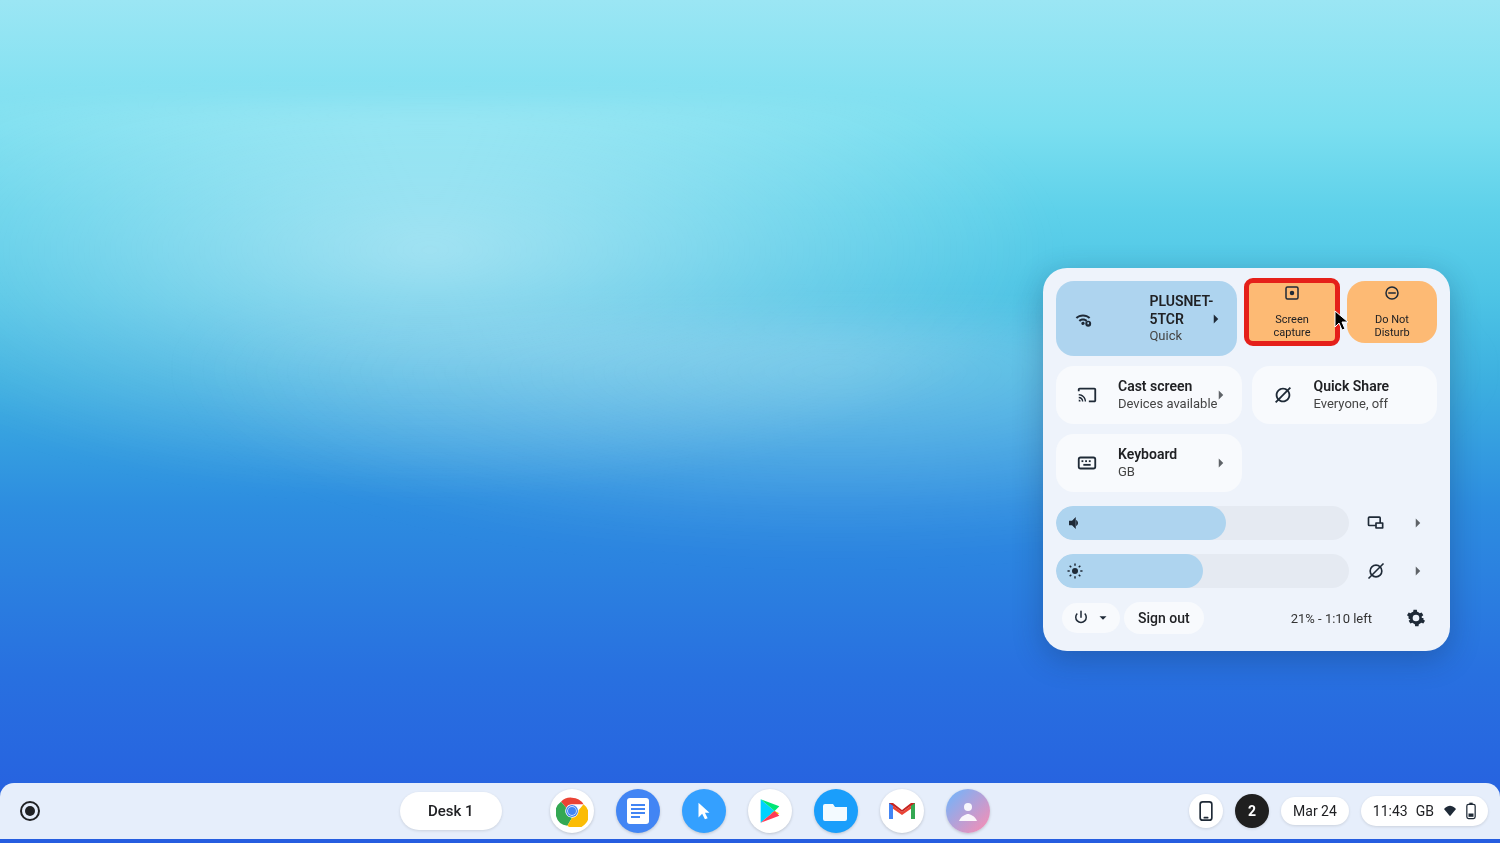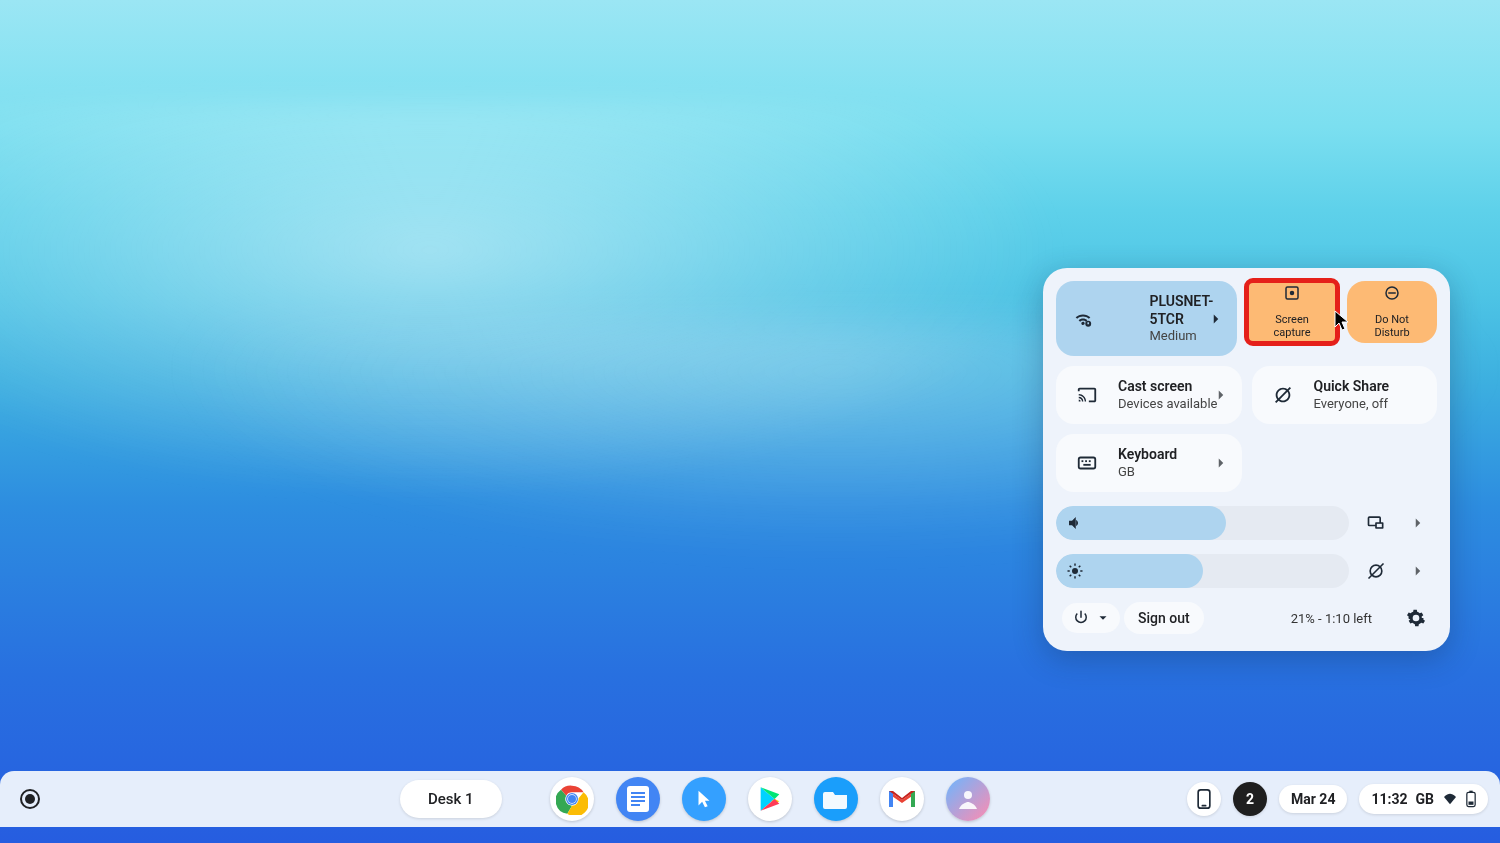--- a/index.html
+++ b/index.html
@@ -49,41 +49,41 @@
 .slider-row .side-btn { width:30px; height:30px; display:flex; align-items:center; justify-content:center; }
 
 .qs-bottom { display:flex; align-items:center; justify-content:space-between; margin-top:14px; padding:0 6px 4px 6px; }
 .power-group { display:flex; align-items:center; gap:6px; background:#f8fafd; border-radius:20px; padding:6px 10px; }
 .signout { background:#f8fafd; border-radius:18px; padding:8px 14px; font-size:14px; font-weight:500; }
 .battery-text { font-size:13px; color:#333; }
 .gear-btn { width:30px; height:30px; display:flex; align-items:center; justify-content:center; }
 
 
 .shelf {
-  position:absolute; left:0; bottom:16px; width:100%; height:56px;
+  position:absolute; left:0; bottom:4px; width:100%; height:56px;
   background: rgba(240,246,252,0.95);
   display:flex; align-items:center;
   border-top-left-radius: 14px; border-top-right-radius: 14px;
 }
 .launcher { width:20px; height:20px; border:2px solid #202124; border-radius:50%; margin-left:20px; position:relative; }
 .launcher::after{ content:""; position:absolute; left:3px; top:3px; width:10px; height:10px; background:#202124; border-radius:50%; }
 .desk-pill { margin-left: 360px; background:#fff; color:#202124; font-size:15px; font-weight:500;
   padding:10px 28px; border-radius:22px; box-shadow:0 1px 3px rgba(0,0,0,0.12); }
 .app-row { display:flex; align-items:center; gap:22px; margin-left:48px; }
 .app-icon { width:44px; height:44px; border-radius:50%; display:flex; align-items:center; justify-content:center; box-shadow:0 1px 3px rgba(0,0,0,0.18); }
 .chrome { background:#fff; }
 .docs { background:#4285f4; }
 .cursor-app { background:#34a0ff; }
 .play { background:#fff; }
 .files { background:#1a9efb; }
 .gmail { background:#fff; }
 .avatar { background: linear-gradient(135deg,#6bb6ff,#ff8bb0); }
 
 .tray { position:absolute; right:12px; top:0; height:56px; display:flex; align-items:center; gap:12px; }
-.tray-chip { background:#fff; border-radius:18px; padding:6px 12px; display:flex; align-items:center; gap:8px; font-size:14px; font-weight:700; color:#202124; box-shadow:0 1px 3px rgba(0,0,0,0.12);}
+.tray-chip { background:#fff; border-radius:18px; padding:6px 12px; display:flex; align-items:center; gap:8px; font-size:14px; font-weight:400; color:#202124; box-shadow:0 1px 3px rgba(0,0,0,0.12);}
 .tray-small { width:34px; height:34px; border-radius:50%; background:#fff; display:flex; align-items:center; justify-content:center; box-shadow:0 1px 3px rgba(0,0,0,0.12);}
 .notif-count { background:#1f1f1f; color:#fff; }
 svg { display:block; }
 
 
 .cursor-arrow { position:absolute; left:1334px; top:310px; z-index:50; }
 </style>
 </head>
 <body>
 
@@ -97,21 +97,21 @@
     <div class="tile tile-wide" style="position:relative;gap:40px;">
       <div class="icon-circle">
         <svg width="22" height="22" viewBox="0 0 24 24">
             <path fill="#1f2a37" d="M12 18.5c1 0 1.8-.8 1.8-1.8S13 15 12 15s-1.8.8-1.8 1.8.8 1.7 1.8 1.7zm-4.8-5.1c1.3-1.3 3-2 4.8-2s3.5.7 4.8 2l-1.6 1.6c-.9-.9-2-1.3-3.2-1.3s-2.3.4-3.2 1.3l-1.6-1.6zm-3.2-3.2C6.1 8.1 8.9 7 12 7s5.9 1.1 8 3.2l-1.6 1.6C16.7 10.1 14.4 9.2 12 9.2s-4.7.9-6.4 2.6L4 10.2z"></path>
             <circle cx="17.7" cy="17.2" r="3.2" fill="#1f2a37"></circle>
             <rect x="16.8" y="15.5" width="1.8" height="2.2" rx=".3" fill="#aed4ef"></rect>
           </svg>
       </div>
       <div class="labels">
         <span class="t1">PLUSNET-5TCR</span>
-        <span class="t2">Medium</span>
+        <span class="t2">Quick</span>
       </div>
       <span class="chev">
         <svg width="18" height="18" viewBox="0 0 24 24">
             <path fill="#1f2a37" d="M9 6l6 6-6 6z"></path>
           </svg>
       </span>
     </div>
 
     <div class="tile tile-small highlight-red">
       <span>
@@ -350,21 +350,21 @@
   <div class="tray">
     <div class="tray-small">
       <svg width="16" height="20" viewBox="0 0 16 24">
           <rect x="1" y="1" width="14" height="22" rx="3" fill="none" stroke="#1f2a37" stroke-width="2"></rect>
           <rect x="5" y="19" width="6" height="2" rx="1" fill="#1f2a37"></rect>
         </svg>
     </div>
     <div class="tray-small notif-count" style="font-size:14px;font-weight:700;">2</div>
     <div class="tray-chip">Mar 24</div>
     <div class="tray-chip">
-      <span>11:32</span>
+      <span>11:43</span>
       <span>GB</span>
       <span>
         <svg width="16" height="14" viewBox="0 0 24 20">
             <path fill="#1f2a37" d="M12 18l9-11C18 3 14 2 12 2S6 3 3 7l9 11z"></path>
           </svg>
       </span>
       <span>
         <svg width="10" height="18" viewBox="0 0 12 20">
             <rect x="1" y="2" width="10" height="17" rx="2" fill="none" stroke="#1f2a37" stroke-width="1.5"></rect>
             <rect x="4" y="0" width="4" height="2" fill="#1f2a37"></rect>

